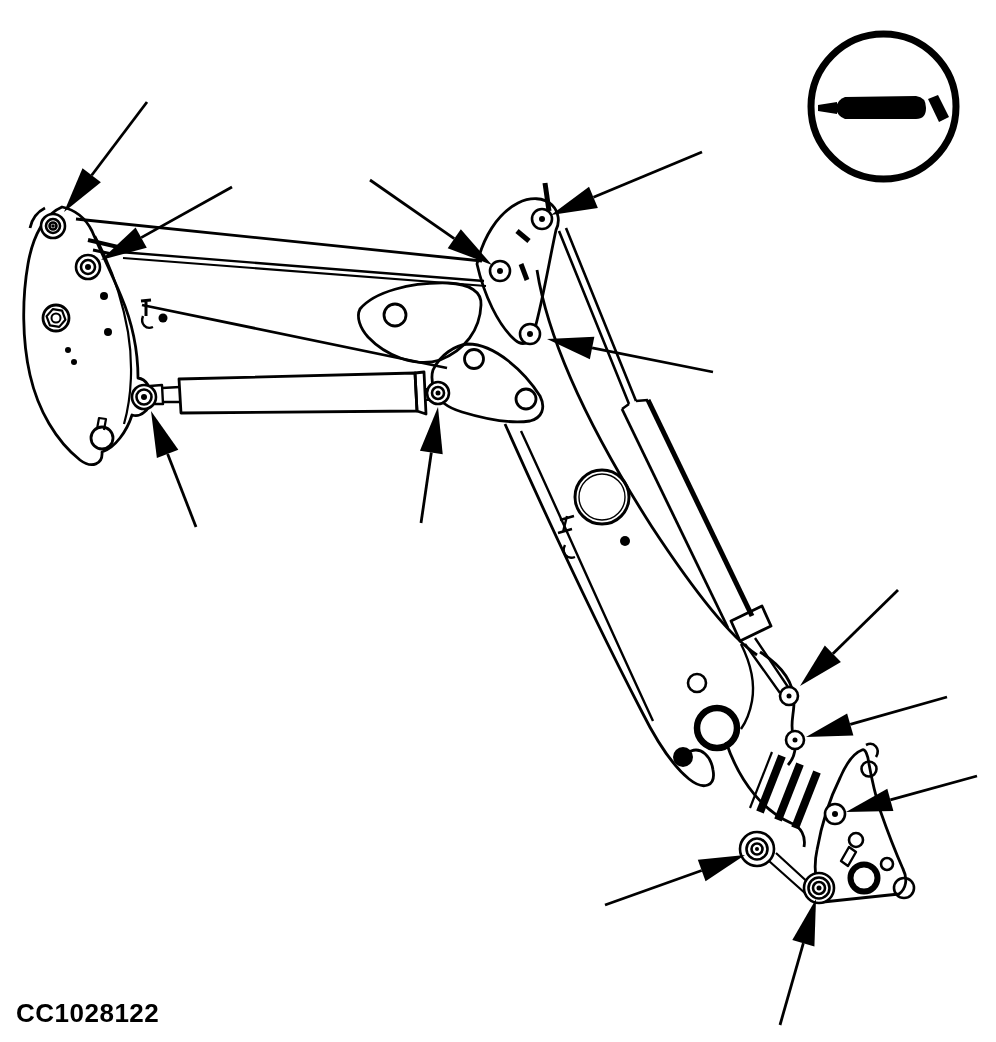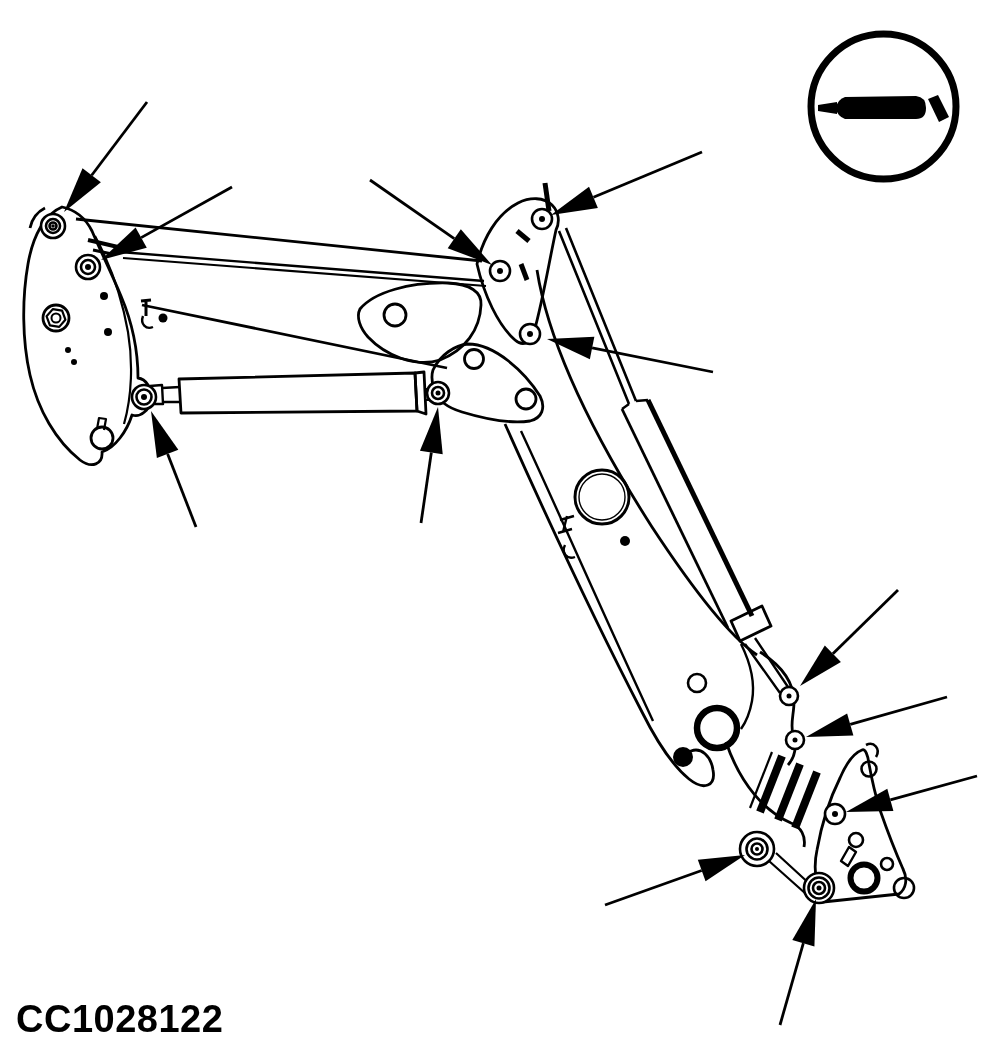--- a/index.html
+++ b/index.html
@@ -1,19 +1,19 @@
 <!DOCTYPE html>
 <html><head>
 <meta charset="utf-8">
 <style>
   html,body{margin:0;padding:0;background:#ffffff;}
   .page{position:relative;width:996px;height:1042px;background:#fff;overflow:hidden;
         font-family:"Liberation Sans", sans-serif;}
   svg{position:absolute;left:0;top:0;color:#000;}
-  .caption{position:absolute;left:16px;top:998px;font-size:38px;font-weight:bold;
+  .caption{position:absolute;left:16px;top:998px;font-size:26px;font-weight:bold;
            letter-spacing:0.5px;color:#000;font-family:"Liberation Sans", sans-serif;}
   path,line,circle,polygon,polyline{vector-effect:none;}
 </style>
 </head>
 <body>
 
 <div class="page">
   <svg id="diagram-svg" width="996" height="1042" viewBox="0 0 996 1042" fill="none" stroke="currentColor" stroke-width="2.8" stroke-linejoin="round">
 
     <g>

